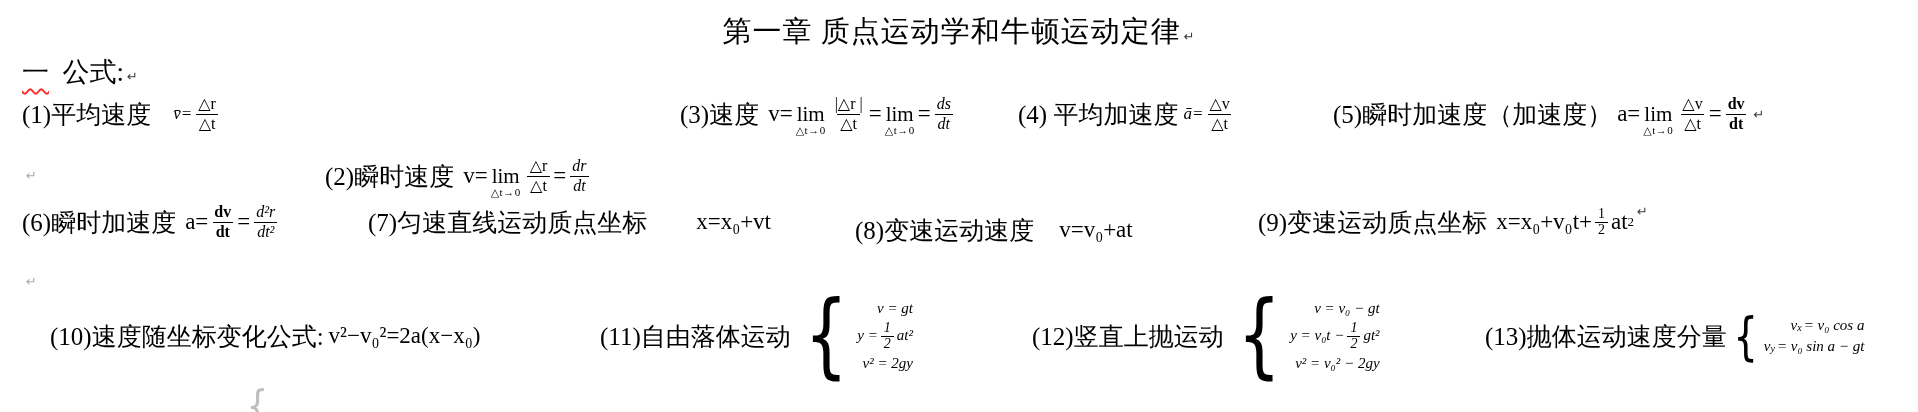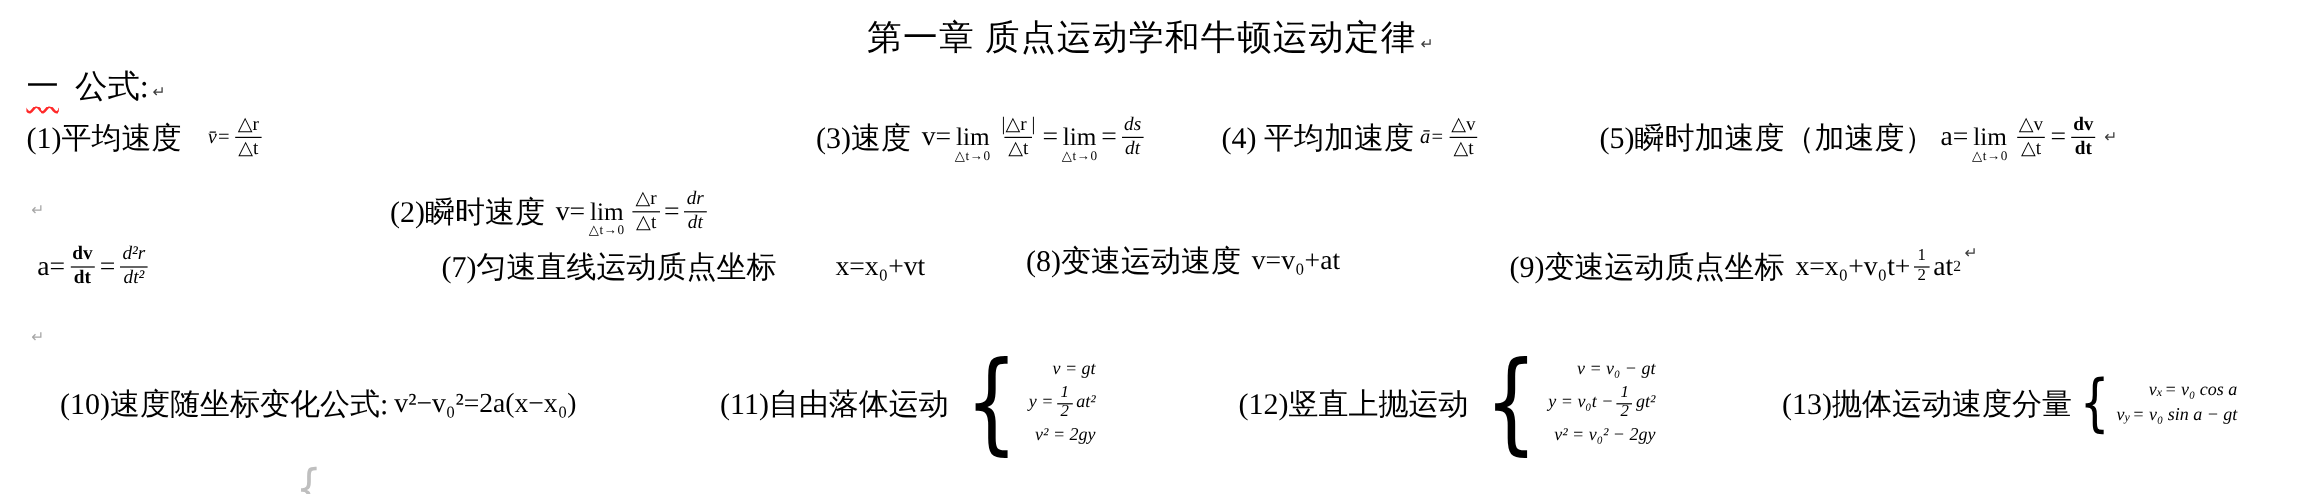--- a/index.html
+++ b/index.html
@@ -166,40 +166,41 @@
           <span class="num">dv</span>
           <span class="den">dt</span>
         </span>
       </span>
     <span class="pilcrow">↵</span>
   </div>
 
   <span class="pilcrow abs faint" style="left:26px; top:168px;">↵</span>
 
   <div class="item" style="left:22px; top:196px; height:52px;">
+    <span class="label">(6)瞬时加速度</span>
     <span class="eq">
         <span>a=</span>
         <span class="frac" style="font-weight:bold;">
           <span class="num">dv</span>
           <span class="den">dt</span>
         </span>
         <span>=</span>
         <span class="frac ital">
           <span class="num">d²r</span>
           <span class="den">dt²</span>
         </span>
       </span>
   </div>
 
   <div class="item" style="left:368px; top:196px; height:52px;gap:40px;">
     <span class="label">(7)匀速直线运动质点坐标</span>
     <span class="eq">x=x₀+vt</span>
   </div>
 
-  <div class="item" style="left:855px; top:191px; height:52px;">
+  <div class="item" style="left:855px; top:204px; height:52px;gap:16px;">
     <span class="label">(8)变速运动速度</span>
     <span class="eq">v=v₀+at</span>
   </div>
 
   <div class="item" style="left:1258px; top:196px; height:52px;">
     <span class="label">(9)变速运动质点坐标</span>
     <span class="eq">
         <span>x=x₀+v₀t+</span>
         <span class="frac half">
           <span class="num">1</span>

